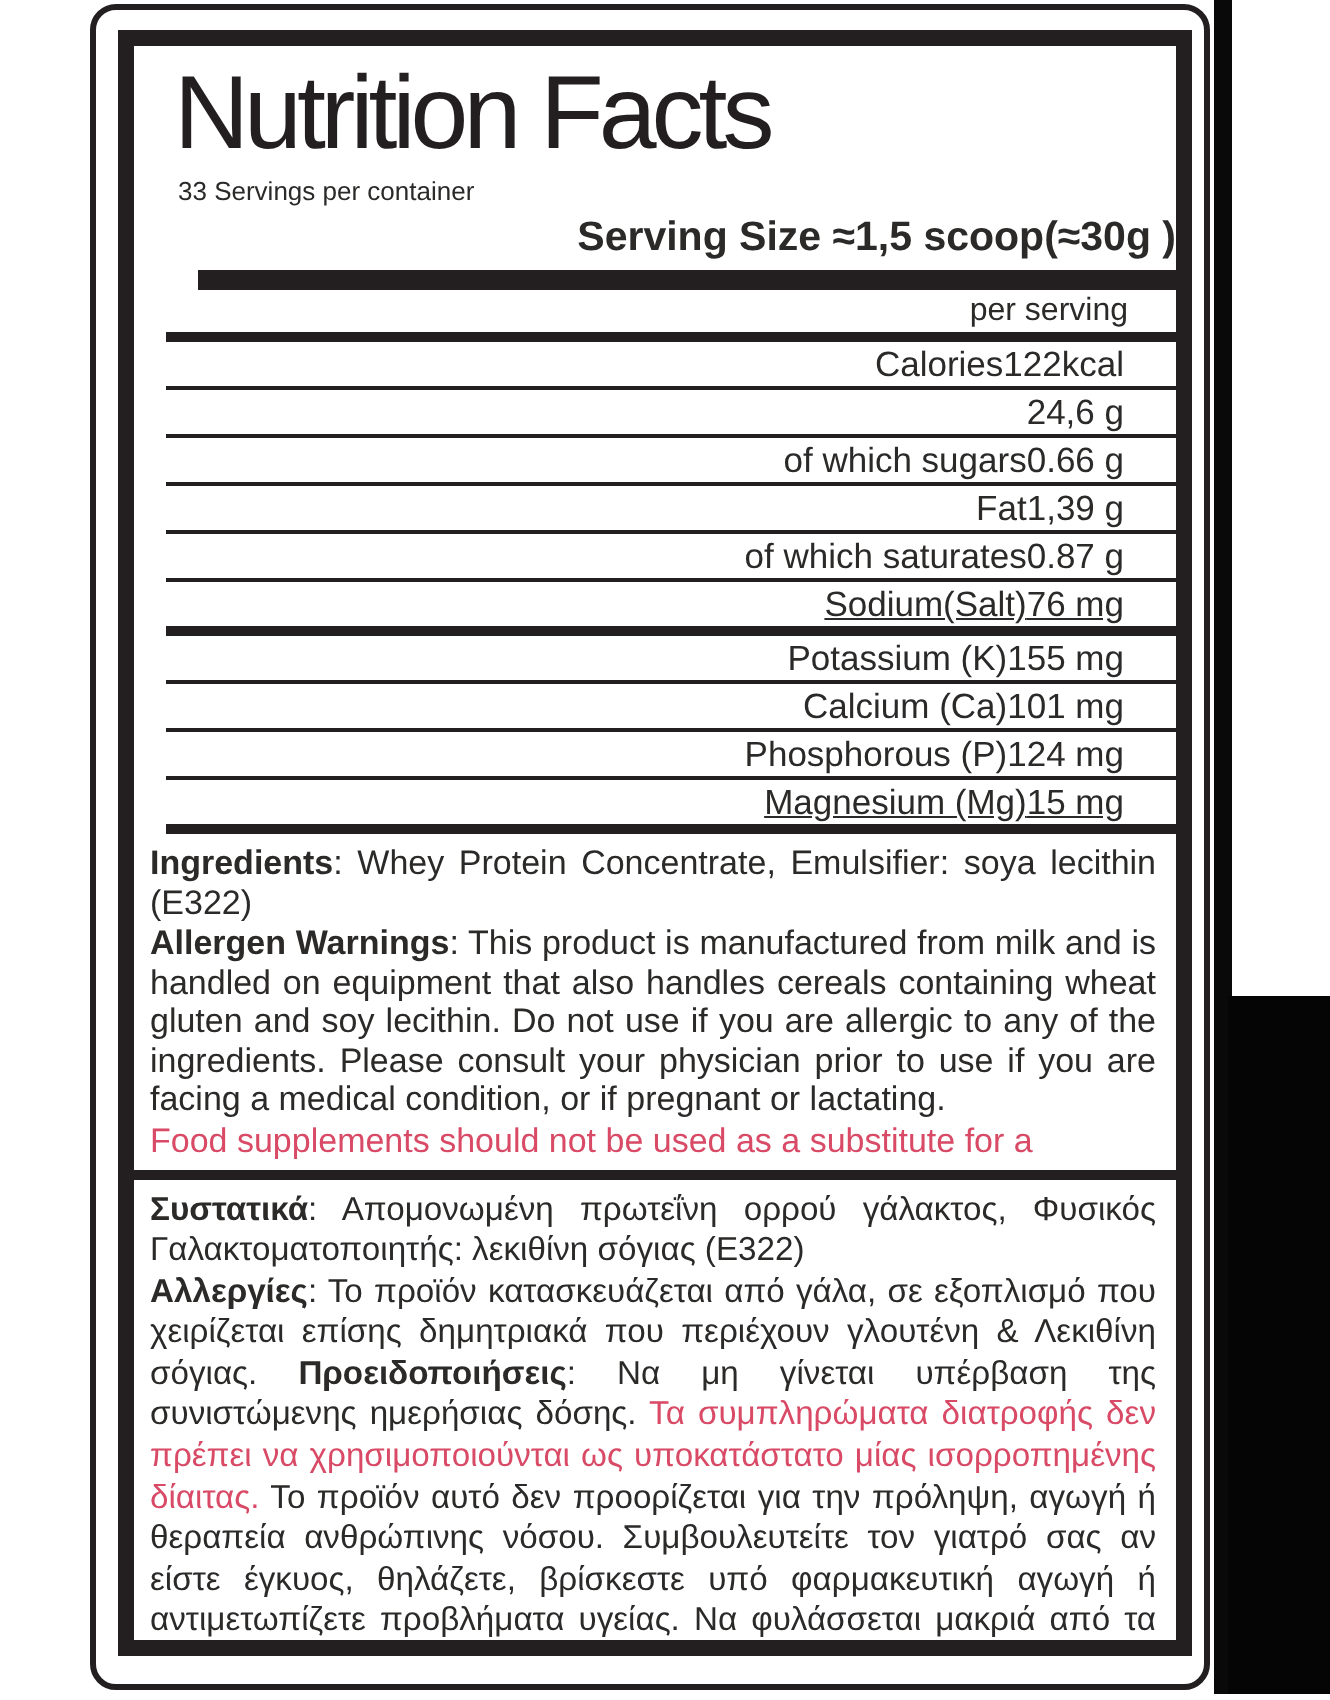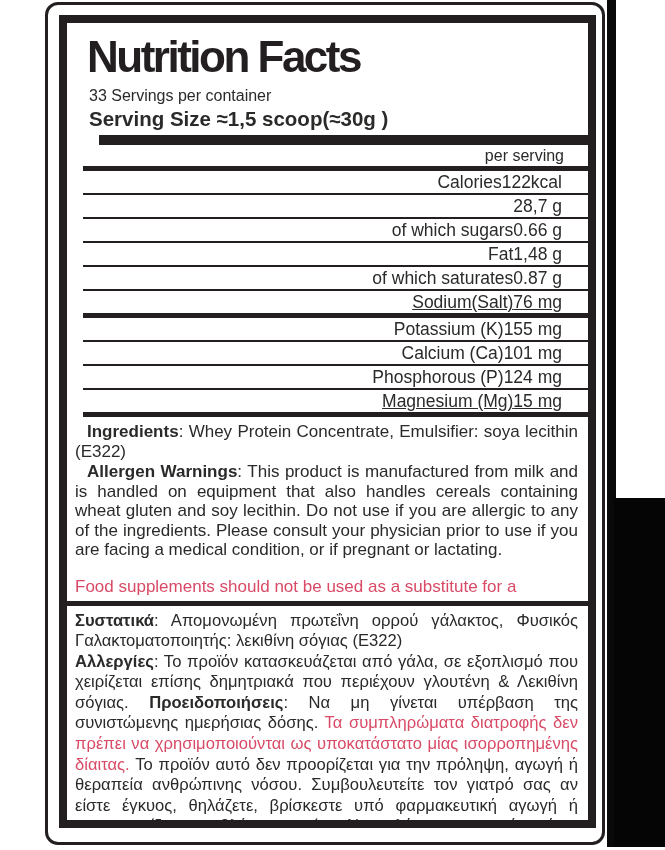--- a/index.html
+++ b/index.html
@@ -19,48 +19,48 @@
   .corner-black{
     position:absolute;left:614px;top:498px;width:51px;height:349px;background:#050505;
   }
   
   .inner-box{
     position:absolute;left:59px;top:15px;width:537px;height:813px;
     border:8px solid var(--frame,#231f20);box-sizing:border-box;background:#ffffff;
     overflow:hidden;
   }
   .title{
-    margin:11px 0 0 20px;font-size:44px;line-height:46px;font-weight:bold;
+    margin:11px 0 0 20px;font-size:52px;line-height:46px;font-weight:normal;
     letter-spacing:-2.5px;color:var(--frame,#231f20);
   }
-  .servings{margin:5px 0 0 22px;font-size:16px;line-height:22px;}
-  .serving-size{margin:0 0 0 22px;font-size:20.5px;line-height:23px;font-weight:bold;}
+  .servings{margin:5px 0 0 22px;font-size:13px;line-height:22px;}
+  .serving-size{margin:0 0 0 22px;font-size:20.5px;line-height:23px;font-weight:bold;text-align:right;}
   .bar-xl{height:10px;background:var(--frame,#231f20);margin:5px 0 0 16px;}
   .tablewrap{margin-left:16px;}
   .per-serving{
     text-align:right;font-size:16px;line-height:19px;padding:1px 24px 1px 0;
   }
   .bar-md{height:5px;background:var(--frame,#231f20);}
   .row{
     display:flex;justify-content:flex-end;align-items:baseline;
     font-size:17.5px;line-height:21px;padding:1px 26px 0 16px;
     border-bottom:2px solid var(--frame,#231f20);
   }
   .row.sub .rl{padding-left:22px;}
   .row.nb{border-bottom:none;text-decoration:underline;}
   .bar-after{height:5px;background:var(--frame,#231f20);}
   .paras{margin:5px 10px 0 8px;}
   .p{
     font-size:17px;line-height:19.5px;text-align:justify;margin:0 0 1px 0;
   }
-  .p b{font-weight:bold;margin-left:12px;}
+  .p b{font-weight:bold;}
   .pink{color:var(--pink,#d84a66);}
   .pink-line{
     font-size:17px;line-height:20px;color:var(--pink,#d84a66);
-    text-align:justify;text-align-last:justify;margin-top:17px;white-space:nowrap;
+    text-align:justify;text-align-last:justify;margin-top:1px;white-space:nowrap;
     overflow:hidden;display:flex;justify-content:space-between;
   }
   .section-divider{height:5px;background:var(--frame,#231f20);margin-top:4px;}
   .greek{margin:5px 10px 0 8px;font-size:16.6px;line-height:20.6px;text-align:justify;}
 </style>
 </head>
 <body>
 
 <div class="canvas" style="--ink: #2b2a29; --frame: #231f20; --pink: #d84a66;">
   <div class="outer-frame"></div>
@@ -75,29 +75,29 @@
     <div class="tablewrap">
       <div class="bar-xl"></div>
       <div class="per-serving">per serving</div>
       <div class="bar-md"></div>
 
       <div class="row">
         <span class="rl">Calories</span>
         <span class="rv">122kcal</span>
       </div>
       <div class="row">
-        <span class="rv">28,7 g</span>
+        <span class="rv">24,6 g</span>
       </div>
       <div class="row sub">
         <span class="rl">of which sugars</span>
         <span class="rv">0.66 g</span>
       </div>
       <div class="row">
         <span class="rl">Fat</span>
-        <span class="rv">1,48 g</span>
+        <span class="rv">1,39 g</span>
       </div>
       <div class="row sub">
         <span class="rl">of which saturates</span>
         <span class="rv">0.87 g</span>
       </div>
       <div class="row nb">
         <span class="rl">Sodium(Salt)</span>
         <span class="rv">76 mg</span>
       </div>
       <div class="bar-after"></div>

